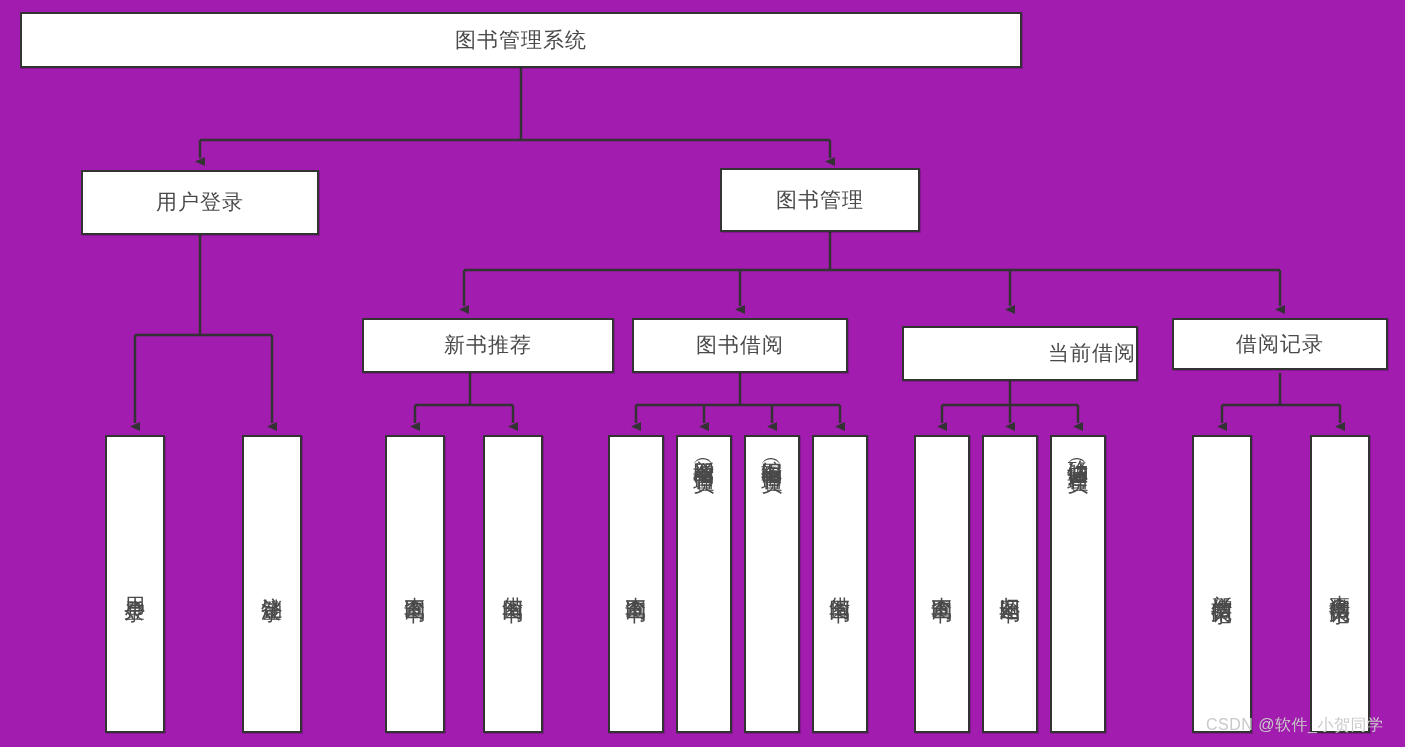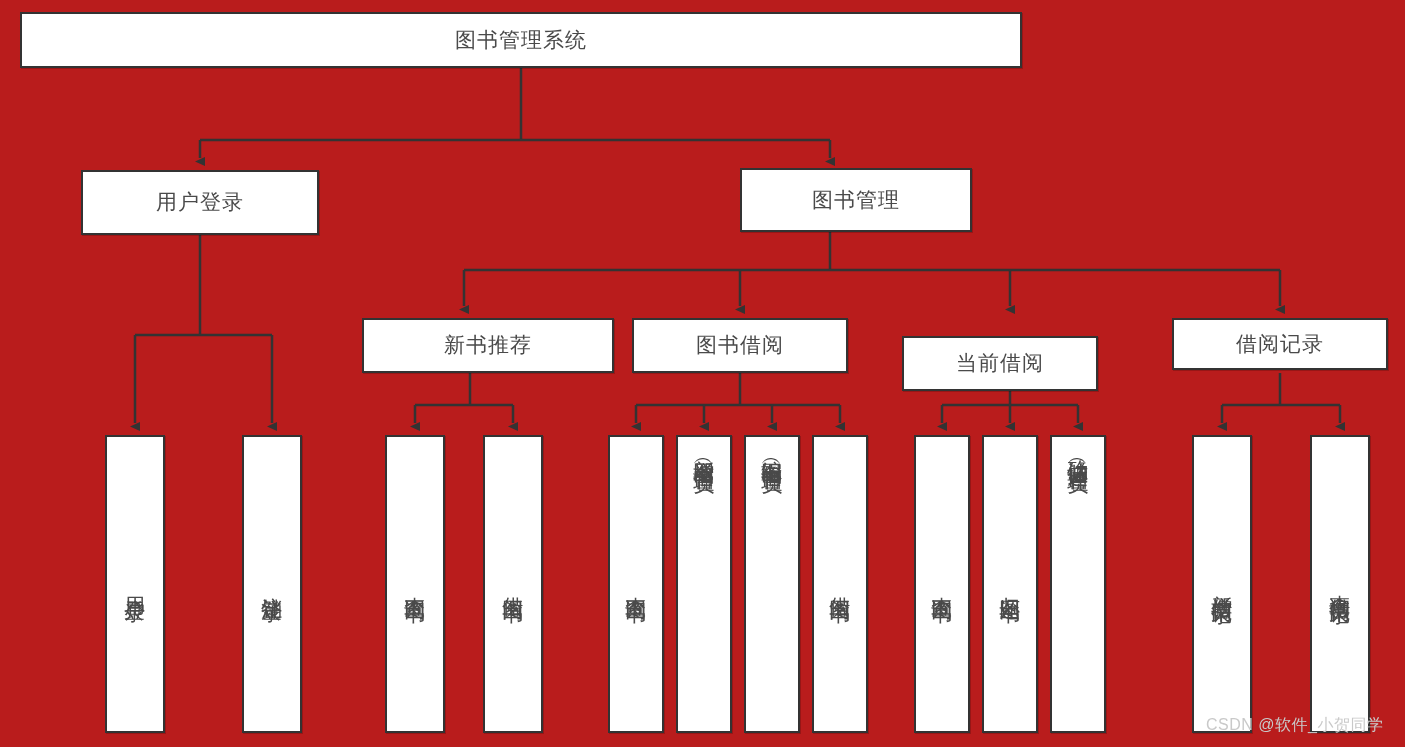--- a/index.html
+++ b/index.html
@@ -7,21 +7,21 @@
     padding: 0;
     background: #ffffff;
   }
   body {
     font-family: "Liberation Sans", "DejaVu Sans", sans-serif;
   }
   #canvas {
     position: relative;
     width: 1405px;
     height: 747px;
-    background: #b91c1c;
+    background: #a21caf;
     overflow: hidden;
   }
   svg.edges {
     position: absolute;
     left: 0;
     top: 0;
     width: 1405px;
     height: 747px;
     pointer-events: none;
   }
@@ -125,31 +125,31 @@
     </g>
   </svg>
 
   <div class="node" style="left:20px; top:12px; width:1002px; height:56px;">
     <span class="label">图书管理系统</span>
   </div>
 
   <div class="node" style="left:81px; top:170px; width:238px; height:65px;">
     <span class="label">用户登录</span>
   </div>
-  <div class="node" style="left:740px; top:168px; width:232px; height:64px;">
+  <div class="node" style="left:720px; top:168px; width:200px; height:64px;">
     <span class="label">图书管理</span>
   </div>
 
   <div class="node" style="left:362px; top:318px; width:252px; height:55px;">
     <span class="label">新书推荐</span>
   </div>
   <div class="node" style="left:632px; top:318px; width:216px; height:55px;">
     <span class="label">图书借阅</span>
   </div>
-  <div class="node" style="left:902px; top:336px; width:196px; height:55px;">
+  <div class="node" style="left:902px; top:326px; width:236px; height:55px;justify-content:flex-end;">
     <span class="label">当前借阅</span>
   </div>
   <div class="node" style="left:1172px; top:318px; width:216px; height:52px;">
     <span class="label">借阅记录</span>
   </div>
 
   <div class="node vertical mid" style="left:105px; top:435px; width:60px; height:298px;">
     <span class="label">用户登录</span>
   </div>
   <div class="node vertical mid" style="left:242px; top:435px; width:60px; height:298px;">

